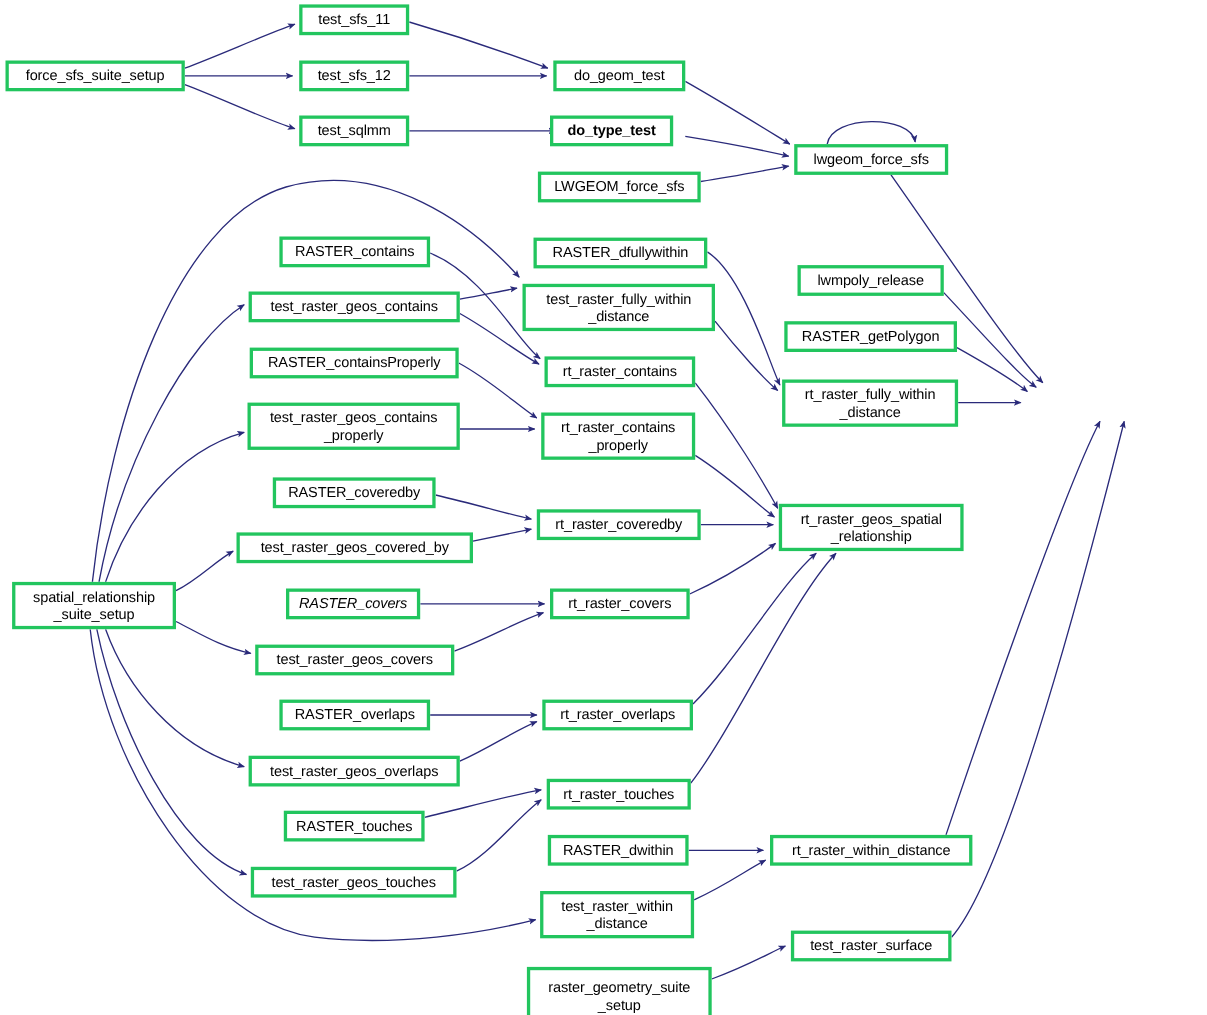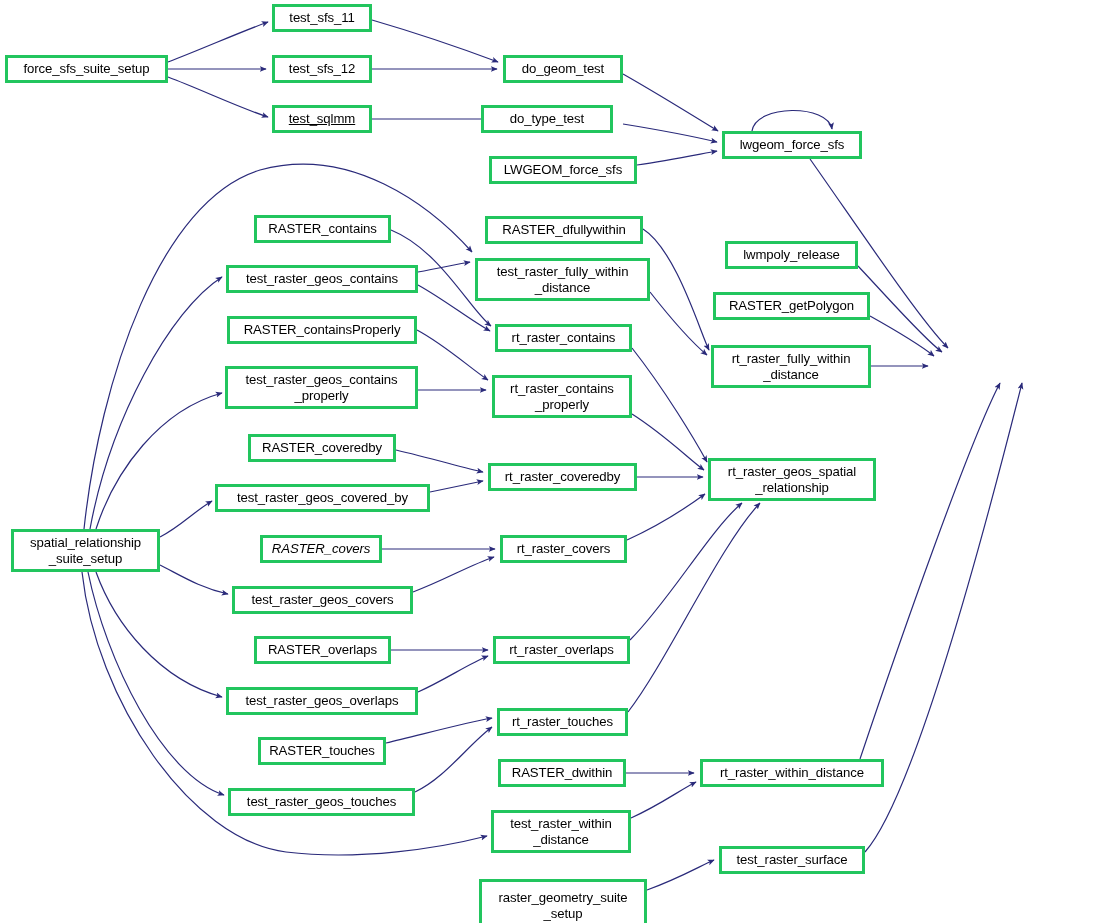--- a/index.html
+++ b/index.html
@@ -67,23 +67,23 @@
       <path d="M160,537 C180,527 196,510 212,501" fill="none" stroke="#2a2a7a" stroke-width="1.2" marker-end="url(#arrow)"></path>
       <path d="M160,565 C180,575 200,588 228,594" fill="none" stroke="#2a2a7a" stroke-width="1.2" marker-end="url(#arrow)"></path>
       <path d="M96,572 C115,625 160,680 222,697" fill="none" stroke="#2a2a7a" stroke-width="1.2" marker-end="url(#arrow)"></path>
       <path d="M88,572 C106,660 162,775 224,795" fill="none" stroke="#2a2a7a" stroke-width="1.2" marker-end="url(#arrow)"></path>
       <path d="M82,572 C96,700 190,840 286,852 C360,861 440,848 487,836" fill="none" stroke="#2a2a7a" stroke-width="1.2" marker-end="url(#arrow)"></path>
       <path d="M84,529 C100,380 160,200 260,170 C350,145 430,205 472,252" fill="none" stroke="#2a2a7a" stroke-width="1.2" marker-end="url(#arrow)"></path>
     </svg>
 <div class="node" style="left: 5px; top: 55px; width: 163px; height: 28px;">force_sfs_suite_setup</div>
     <div class="node" style="left: 272px; top: 4px; width: 100px; height: 28px;">test_sfs_11</div>
     <div class="node" style="left: 272px; top: 55px; width: 100px; height: 28px;">test_sfs_12</div>
-    <div class="node" style="left: 272px; top: 105px; width: 100px; height: 28px; text-decoration: underline;">test_sqlmm</div>
+    <div class="node" style="left: 272px; top: 105px; width: 100px; height: 28px;">test_sqlmm</div>
     <div class="node" style="left: 503px; top: 55px; width: 120px; height: 28px;">do_geom_test</div>
-    <div class="node" style="left: 481px; top: 105px; width: 132px; height: 28px;">do_type_test</div>
+    <div class="node" style="left: 500px; top: 105px; width: 112px; height: 28px; font-weight: bold;">do_type_test</div>
     <div class="node" style="left: 489px; top: 156px; width: 148px; height: 28px;">LWGEOM_force_sfs</div>
     <div class="node" style="left: 722px; top: 131px; width: 140px; height: 28px;">lwgeom_force_sfs</div>
     <div class="node" style="left: 485px; top: 216px; width: 158px; height: 28px;">RASTER_dfullywithin</div>
     <div class="node" style="left: 254px; top: 215px; width: 137px; height: 28px;">RASTER_contains</div>
     <div class="node" style="left: 226px; top: 265px; width: 192px; height: 28px;">test_raster_geos_contains</div>
     <div class="node" style="left: 475px; top: 258px; width: 175px; height: 43px;">test_raster_fully_within
 _distance</div>
     <div class="node" style="left: 725px; top: 241px; width: 133px; height: 28px;">lwmpoly_release</div>
     <div class="node" style="left: 713px; top: 292px; width: 157px; height: 28px;">RASTER_getPolygon</div>
     <div class="node" style="left: 227px; top: 316px; width: 190px; height: 28px;">RASTER_containsProperly</div>

